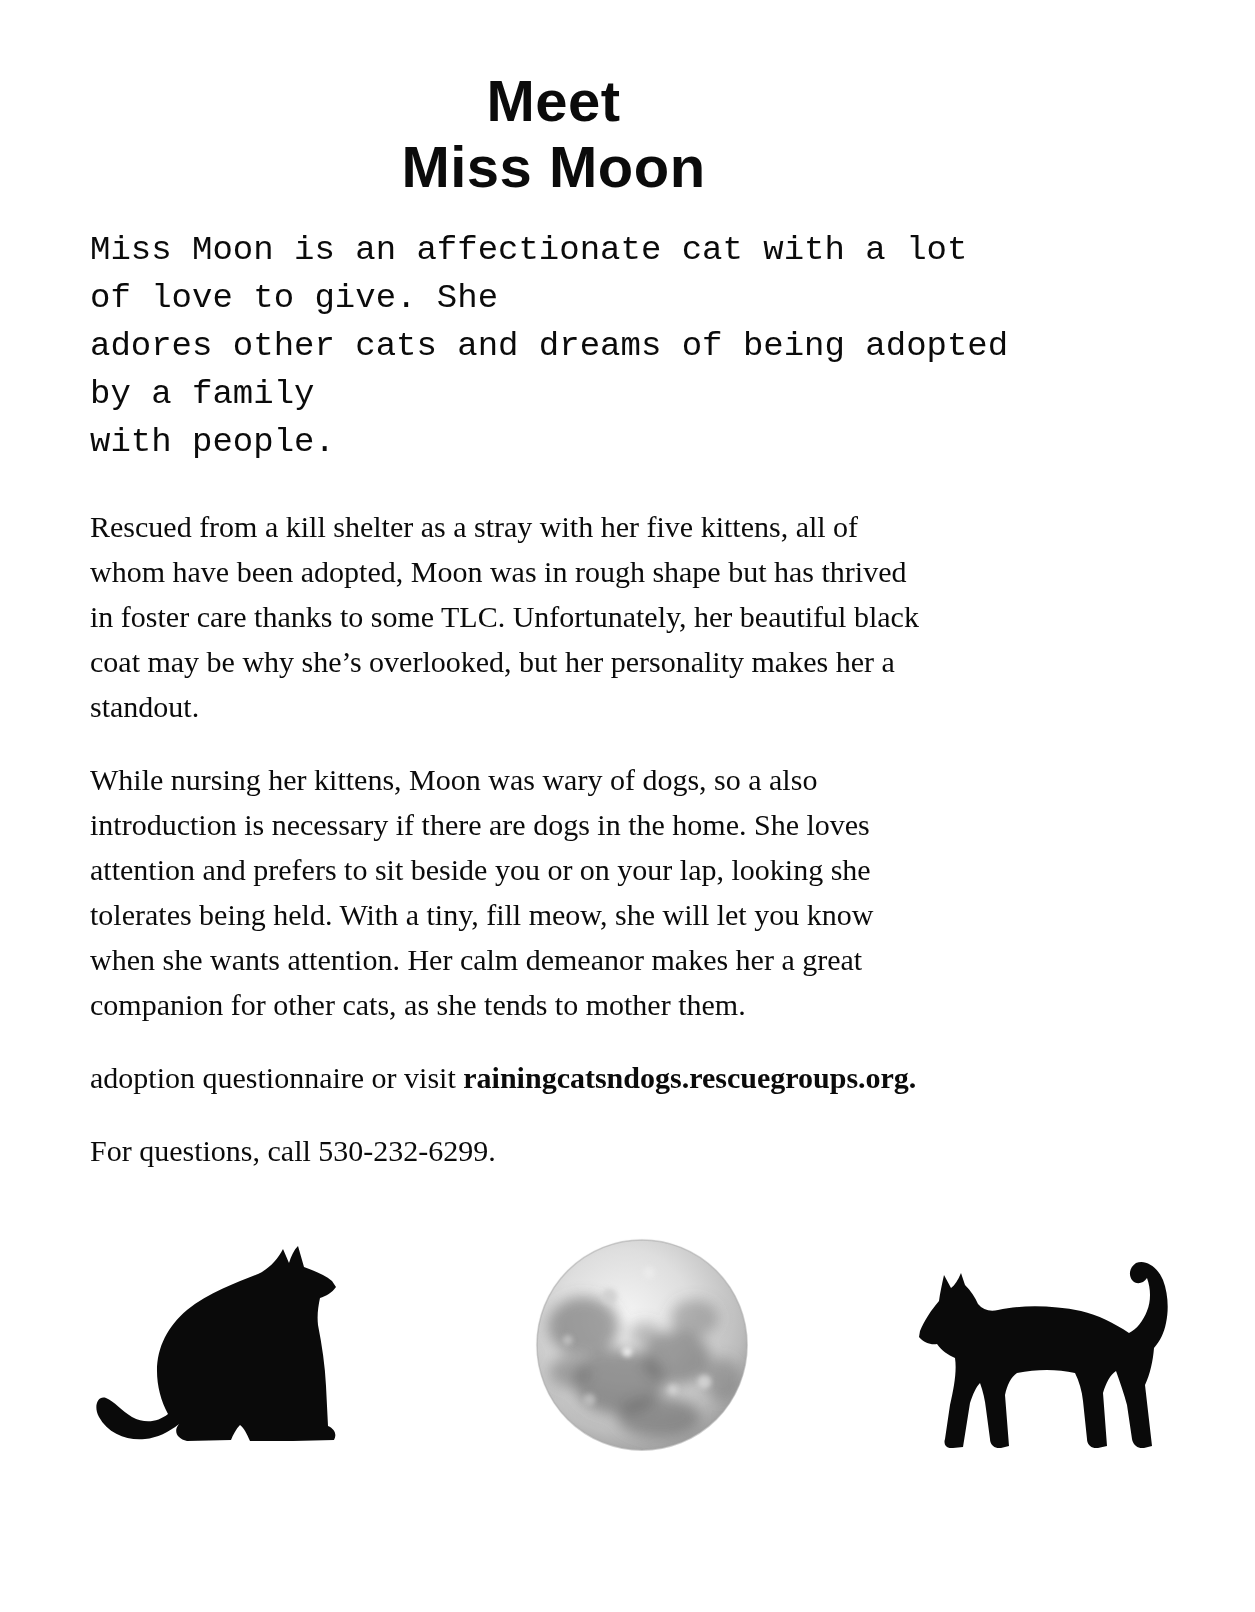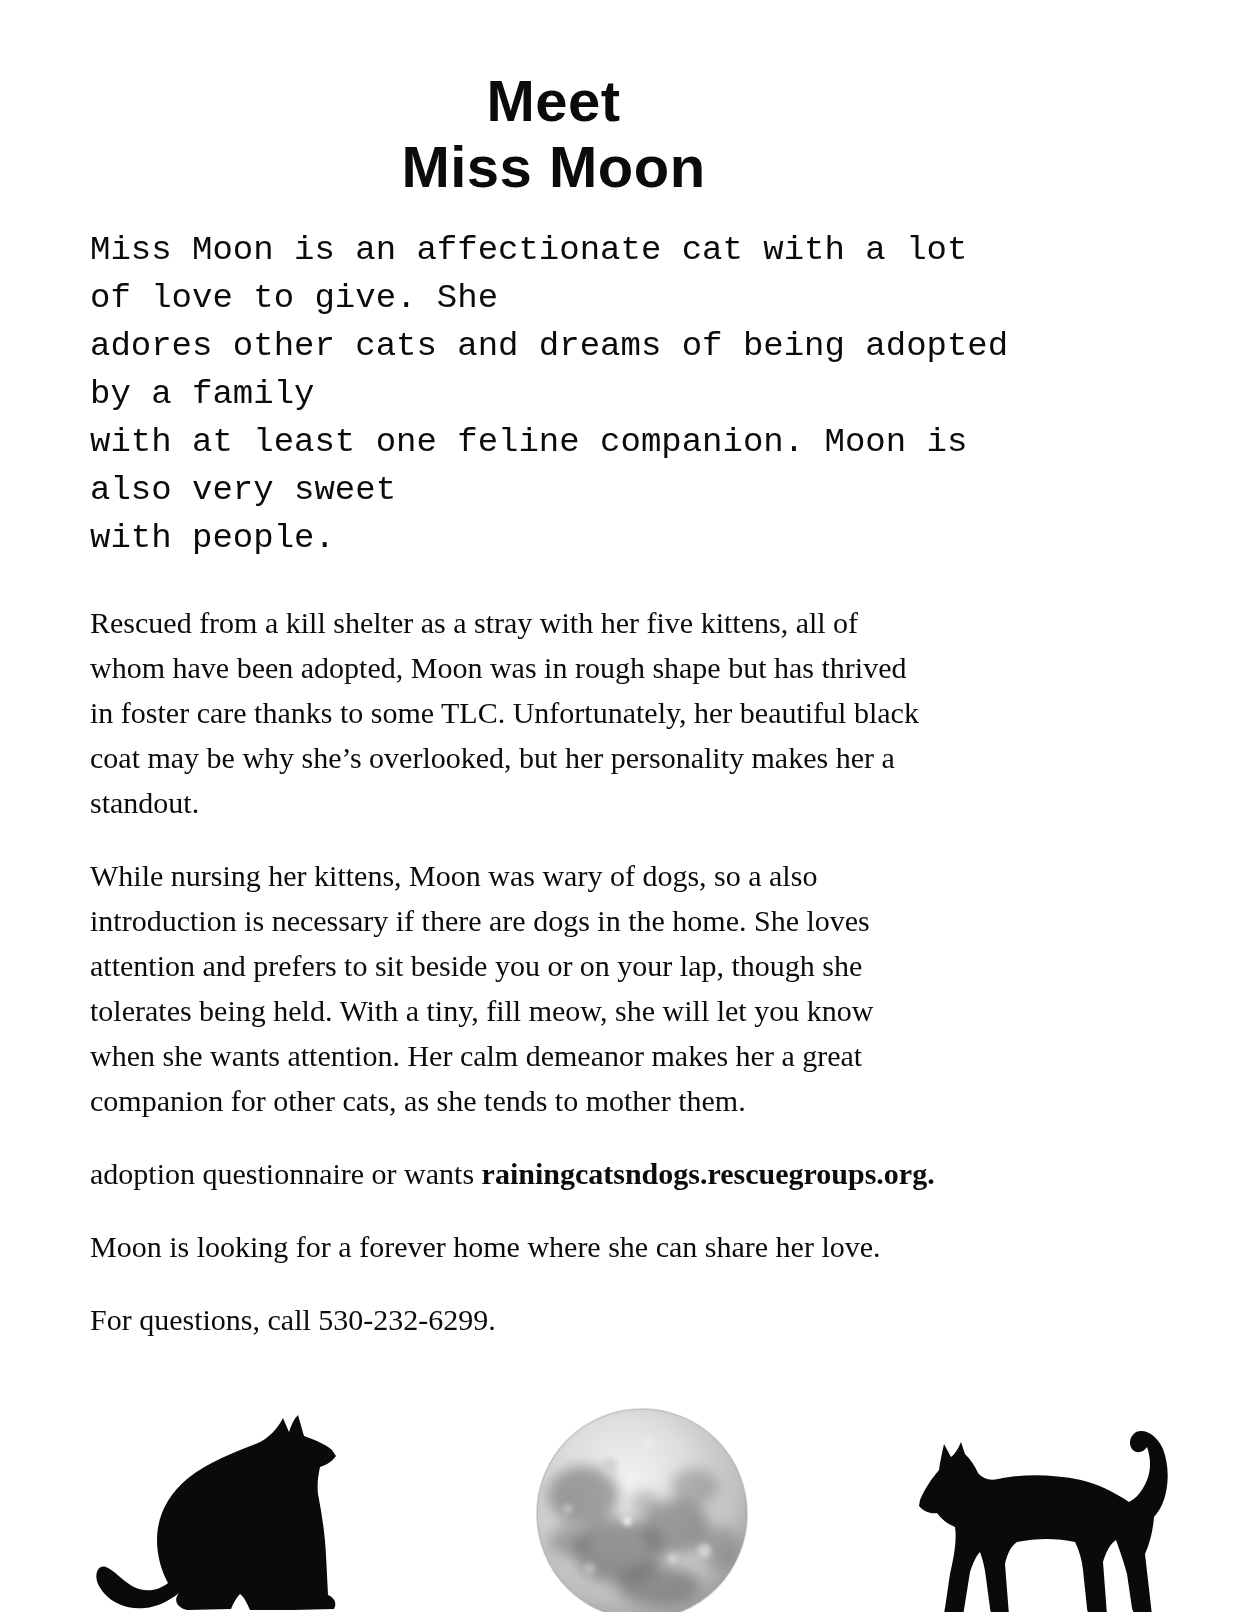--- a/index.html
+++ b/index.html
@@ -62,46 +62,44 @@
 <div class="page">
 
   <h1 class="title">
     <div>Meet</div>
     <div>Miss Moon</div>
   </h1>
 
   <div class="para sans">
       <div>Miss Moon is an affectionate cat with a lot of love to give. She</div>
       <div>adores other cats and dreams of being adopted by a family</div>
-      <div>with at least one feline companion. Moon is also very sweet</div>
       <div>with people.</div>
     </div>
 
   <div class="para serif">
       <div>Rescued from a kill shelter as a stray with her five kittens, all of</div>
       <div>whom have been adopted, Moon was in rough shape but has thrived</div>
       <div>in foster care thanks to some TLC. Unfortunately, her beautiful black</div>
       <div>coat may be why she’s overlooked, but her personality makes her a</div>
       <div>standout.</div>
     </div>
 
   <div class="para serif">
       <div>While nursing her kittens, Moon was wary of dogs, so a also</div>
       <div>introduction is necessary if there are dogs in the home. She loves</div>
-      <div>attention and prefers to sit beside you or on your lap, though she</div>
+      <div>attention and prefers to sit beside you or on your lap, looking she</div>
       <div>tolerates being held. With a tiny, fill meow, she will let you know</div>
       <div>when she wants attention. Her calm demeanor makes her a great</div>
       <div>companion for other cats, as she tends to mother them.</div>
     </div>
 
   <div class="para serif tight">
-    <div><span>adoption questionnaire or wants </span><span class="bold-inline">rainingcatsndogs.rescuegroups.org.</span></div>
+    <div><span>adoption questionnaire or visit </span><span class="bold-inline">rainingcatsndogs.rescuegroups.org.</span></div>
   </div>
 
-  <div class="para serif tight">Moon is looking for a forever home where she can share her love.</div>
 
   <div class="para serif tight">For questions, call 530-232-6299.</div>
 
   <div class="footer-row">
 
     <div class="img-slot slot-sitting-cat">
       <svg width="250" height="200" viewBox="0 0 250 200" aria-hidden="true">
         <path class="cat-fill" d="
           M193,4
           L199,18

